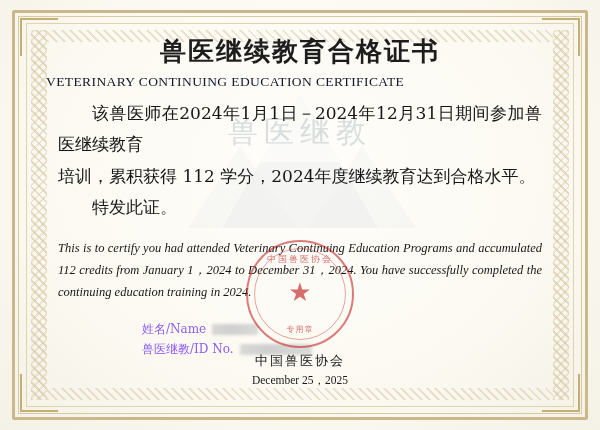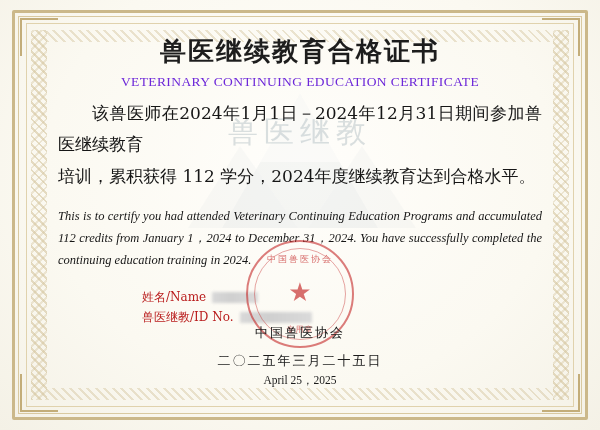--- a/index.html
+++ b/index.html
@@ -130,25 +130,25 @@
 
   .title-cn {
     text-align: center;
     font-family: "DejaVu Serif", "Liberation Serif", serif;
     font-size: 26px;
     font-weight: bold;
     letter-spacing: 2px;
     color: #1d1d1d;
   }
   .title-en {
-    text-align: center;
+    text-align: left;
     font-family: "Liberation Serif", serif;
     font-size: 13.5px;
     letter-spacing: .4px;
-    color: #6d28d9;
+    color: #0f172a;
     margin-top: 5px;
   }
 
   .body-cn {
     margin-top: 8px;
     font-family: "DejaVu Serif", "Liberation Serif", serif;
     font-size: 17px;
     line-height: 1.85;
     color: #161616;
     text-align: justify;
@@ -165,21 +165,21 @@
     color: #161616;
     text-align: justify;
     padding: 0 12px;
   }
 
   .fields {
     margin-top: 16px;
     padding-left: 96px;
     font-family: "Liberation Serif", serif;
     font-size: 12px;
-    color: #b91c1c;
+    color: #8b5cf6;
   }
   .field-row {
     display: flex;
     align-items: center;
     height: 20px;
   }
   .field-label {
     font-family: "DejaVu Serif", "Liberation Serif", serif;
     white-space: nowrap;
   }
@@ -309,20 +309,21 @@
   <div class="watermark-text">兽医继教</div>
 
   <div class="content">
 
     <div class="title-cn">兽医继续教育合格证书</div>
     <div class="title-en">VETERINARY CONTINUING EDUCATION CERTIFICATE</div>
 
     <div class="body-cn">
       <span class="indent">该兽医师在2024年1月1日－2024年12月31日期间参加兽医继续教育</span>
       <span>培训，累积获得 112 学分，2024年度继续教育达到合格水平。</span>
+      <span class="indent">特发此证。</span>
     </div>
 
     <div class="body-en">This is to certify you had attended Veterinary Continuing Education Programs and accumulated 112 credits from January 1，2024 to December 31，2024. You have successfully completed the continuing education training in 2024.</div>
 
     <div class="fields">
       <div class="field-row">
         <span class="field-label">姓名/Name</span>
         <span class="redacted narrow"></span>
       </div>
       <div class="field-row">
@@ -333,18 +334,17 @@
 
     <div class="seal">
       <div class="seal-inner"></div>
       <div class="seal-text">中国兽医协会</div>
       <div class="seal-star">★</div>
       <div class="seal-text bottom">专用章</div>
     </div>
 
     <div class="signature">
       <div class="org-cn">中国兽医协会</div>
-      <div class="date-cn">二〇二五年三月二十五日</div>
-      <div class="date-en">April 25，2025</div>
+      <div class="date-en">December 25，2025</div>
     </div>
 
   </div>
 </div>
 
 </body></html>

